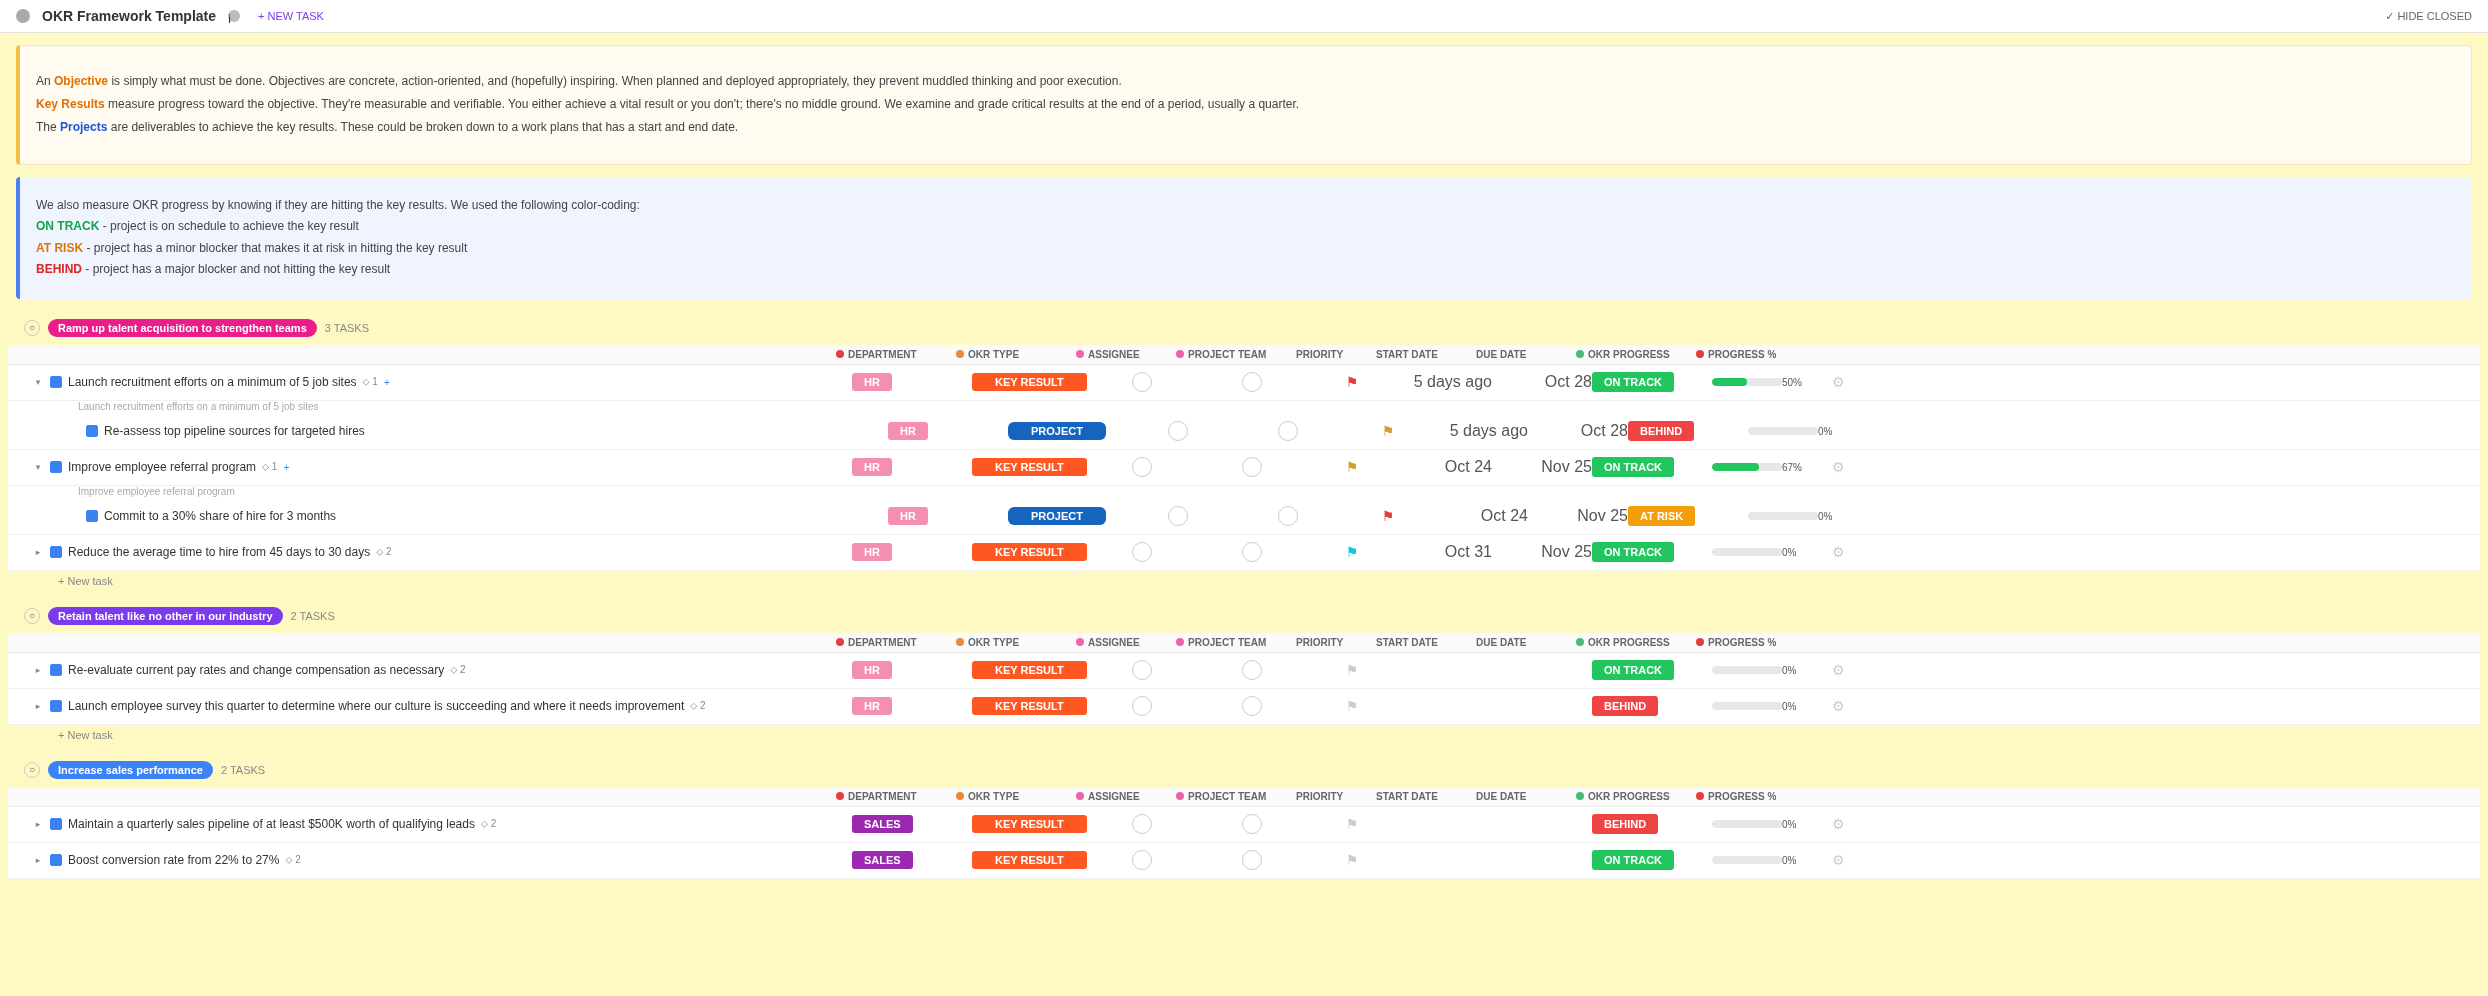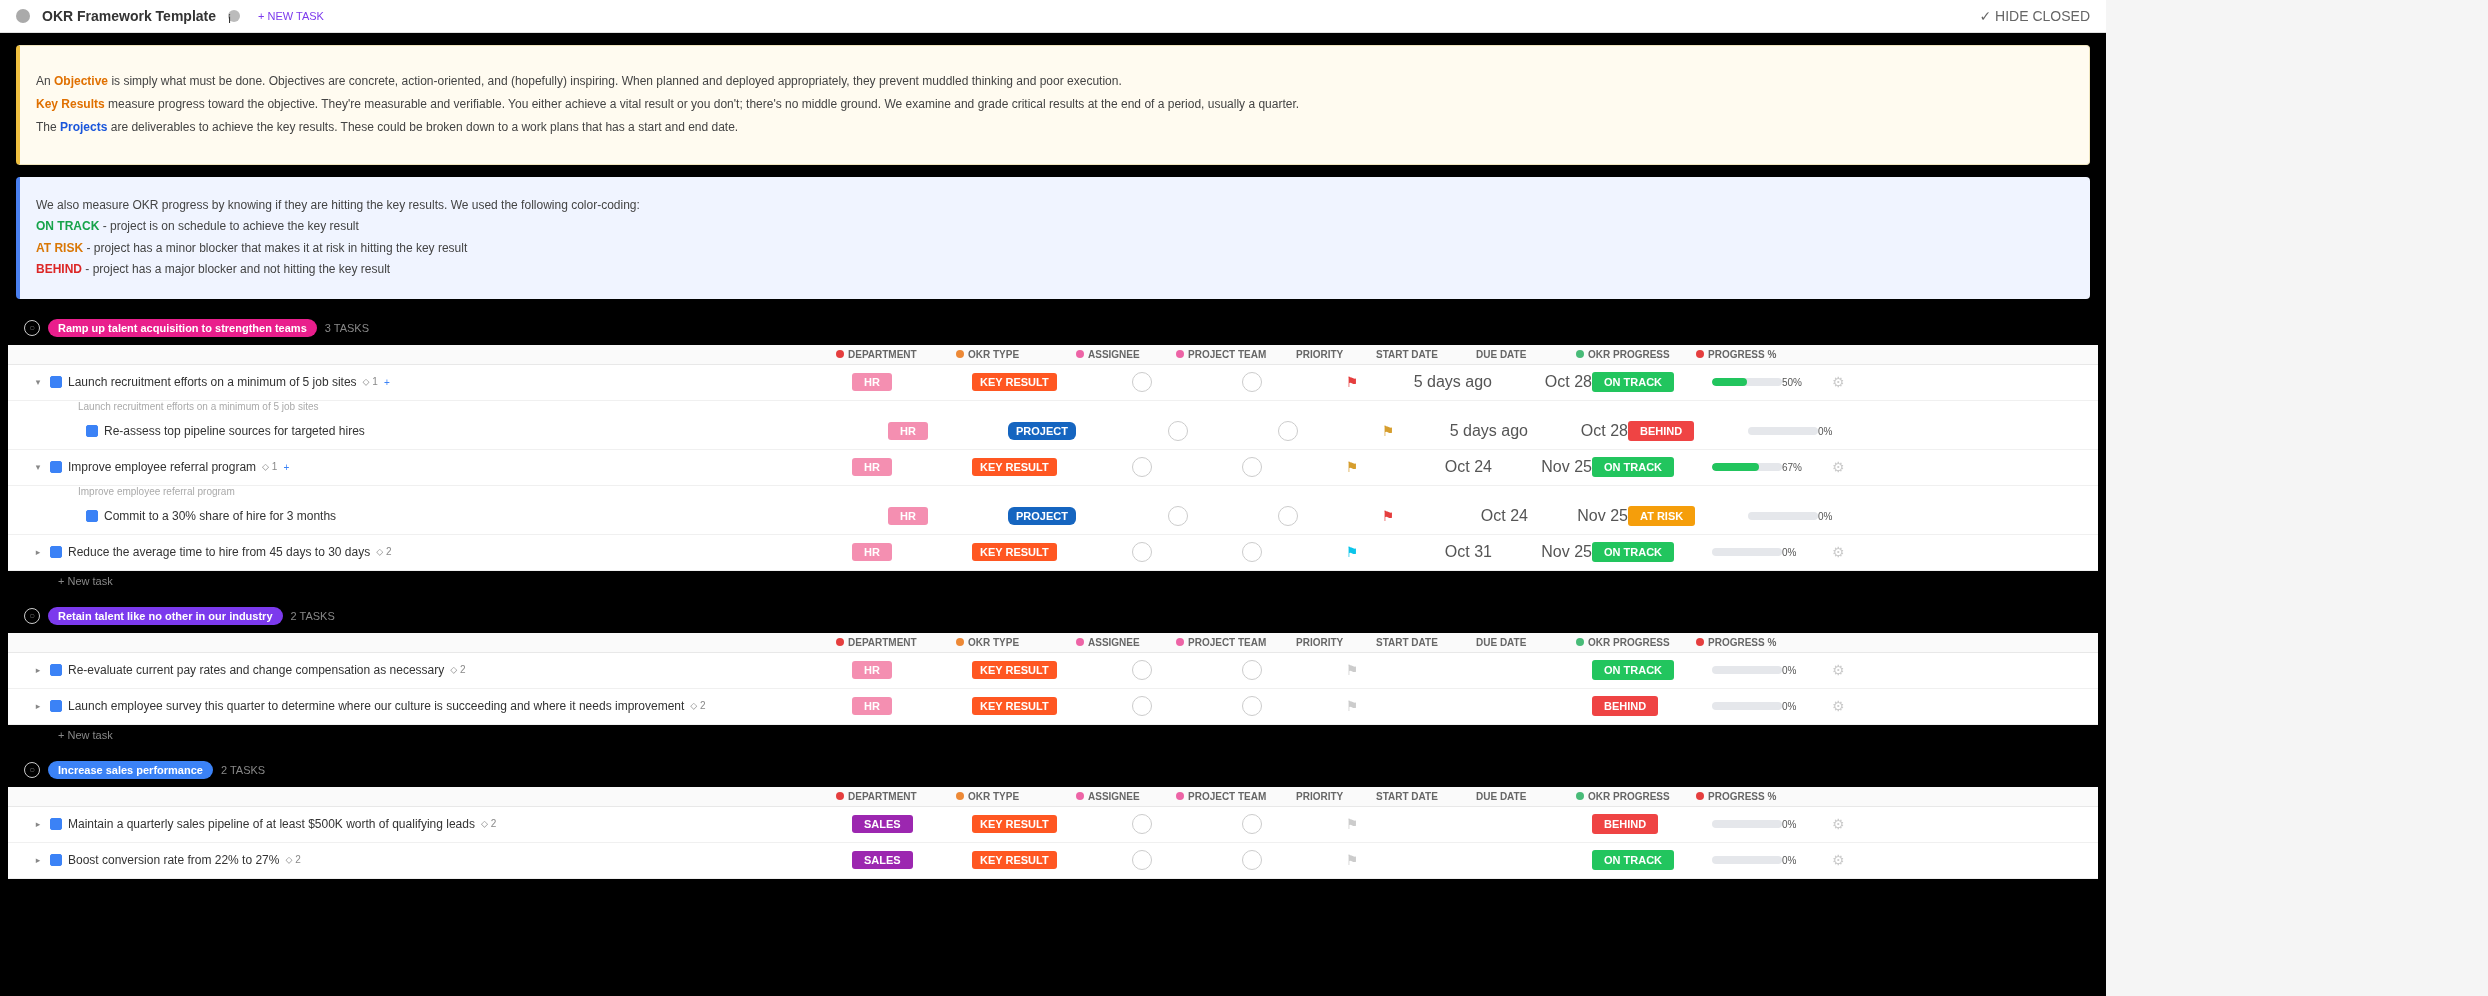--- a/index.html
+++ b/index.html
@@ -1,25 +1,25 @@
 <!DOCTYPE html>
 <html><head>
   <meta charset="utf-8">
   <style>
     * { box-sizing: border-box; margin: 0; padding: 0; }
     body { font-family: -apple-system, BlinkMacSystemFont, 'Segoe UI', sans-serif; font-size: 12px; background: #f5f5f5; color: #333; overflow-x: auto; }
 
-    .app-container { width: 2106px; min-height: 996px; background: #000000; display: flex; flex-direction: column; }
+    .app-container { width: 2488px; min-height: 996px; background: #fef9c3; display: flex; flex-direction: column; }
 
     
     .header { display: flex; align-items: center; padding: 8px 16px; border-bottom: 1px solid #e0e0e0; background: #fff; gap: 12px; }
     .header-title { font-size: 14px; font-weight: 600; color: #333; }
     .header-icon { width: 14px; height: 14px; border-radius: 50%; background: #aaa; display: inline-block; }
     .new-task-btn { font-size: 11px; color: #7c3aed; border: none; background: none; cursor: pointer; padding: 2px 6px; }
-    .hide-closed-btn { margin-left: auto; font-size: 14px; color: #666; border: none; background: none; cursor: pointer; }
+    .hide-closed-btn { margin-left: auto; font-size: 11px; color: #666; border: none; background: none; cursor: pointer; }
 
     
     .info-box { margin: 12px 16px; padding: 26px 16px; background: #fffbf0; border: 1px solid #f0e6c0; border-radius: 4px; border-left: 4px solid #f0c040; }
     .info-box p { font-size: 12px; line-height: 1.6; color: #444; margin-bottom: 4px; }
     .info-box p:last-child { margin-bottom: 0; }
     .bold { font-weight: 700; }
     .text-orange { color: #e07000; }
     .text-blue { color: #1a56db; }
 
     
@@ -58,21 +58,21 @@
     .task-checkbox { width: 12px; height: 12px; border: 1px solid #aaa; border-radius: 2px; flex-shrink: 0; }
     .task-checkbox-blue { background: #3b82f6; border-color: #3b82f6; }
     .task-name { font-size: 12px; color: #333; }
     .task-subtask-count { font-size: 10px; color: #888; display: flex; align-items: center; gap: 2px; }
     .task-add { font-size: 10px; color: #3b82f6; cursor: pointer; }
 
     .dept-badge { padding: 3px 12px; border-radius: 3px; font-size: 11px; font-weight: 600; color: #fff; text-align: center; }
     .dept-hr { background: #f48fb1; color: #fff; }
     .dept-sales { background: #9c27b0; color: #fff; }
 
-    .type-badge { padding: 3px 8px; border-radius: 3px; font-size: 11px; font-weight: 700; color: #fff; text-align: center; }
+    .type-badge { padding: 3px 23px; border-radius: 3px; font-size: 11px; font-weight: 700; color: #fff; text-align: center; }
     .type-key-result { background: #ff5722; }
     .type-project { background: #1565c0; border-radius: 6px; }
 
     .assignee-cell { display: flex; align-items: center; justify-content: center; }
 
     .priority-cell { display: flex; align-items: center; justify-content: center; }
     .priority-flag { font-size: 14px; }
     .flag-red { color: #e53e3e; }
     .flag-yellow { color: #d69e2e; }
     .flag-cyan { color: #0bc5ea; }

